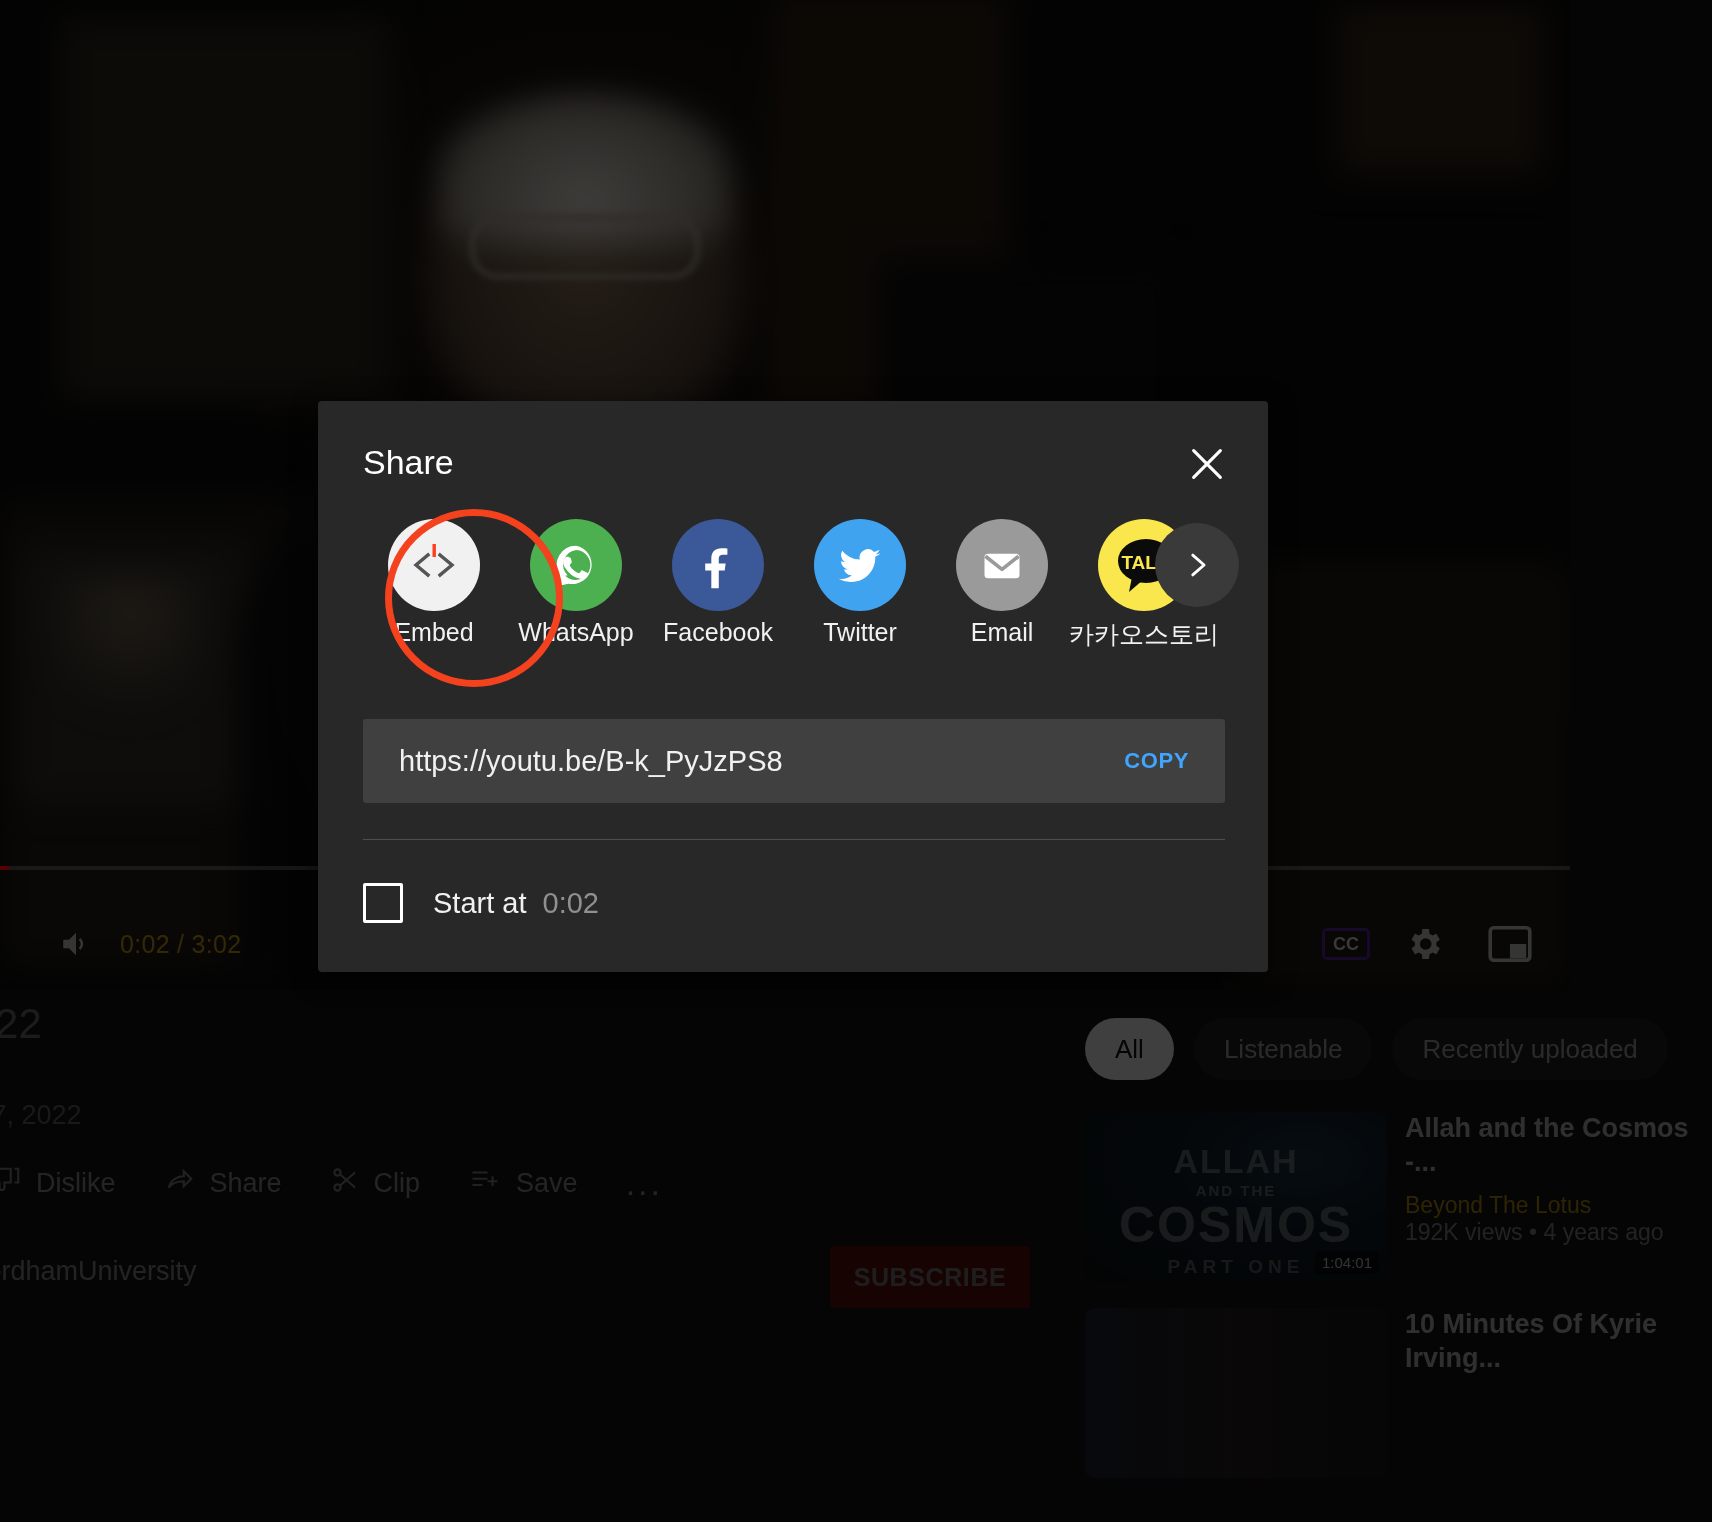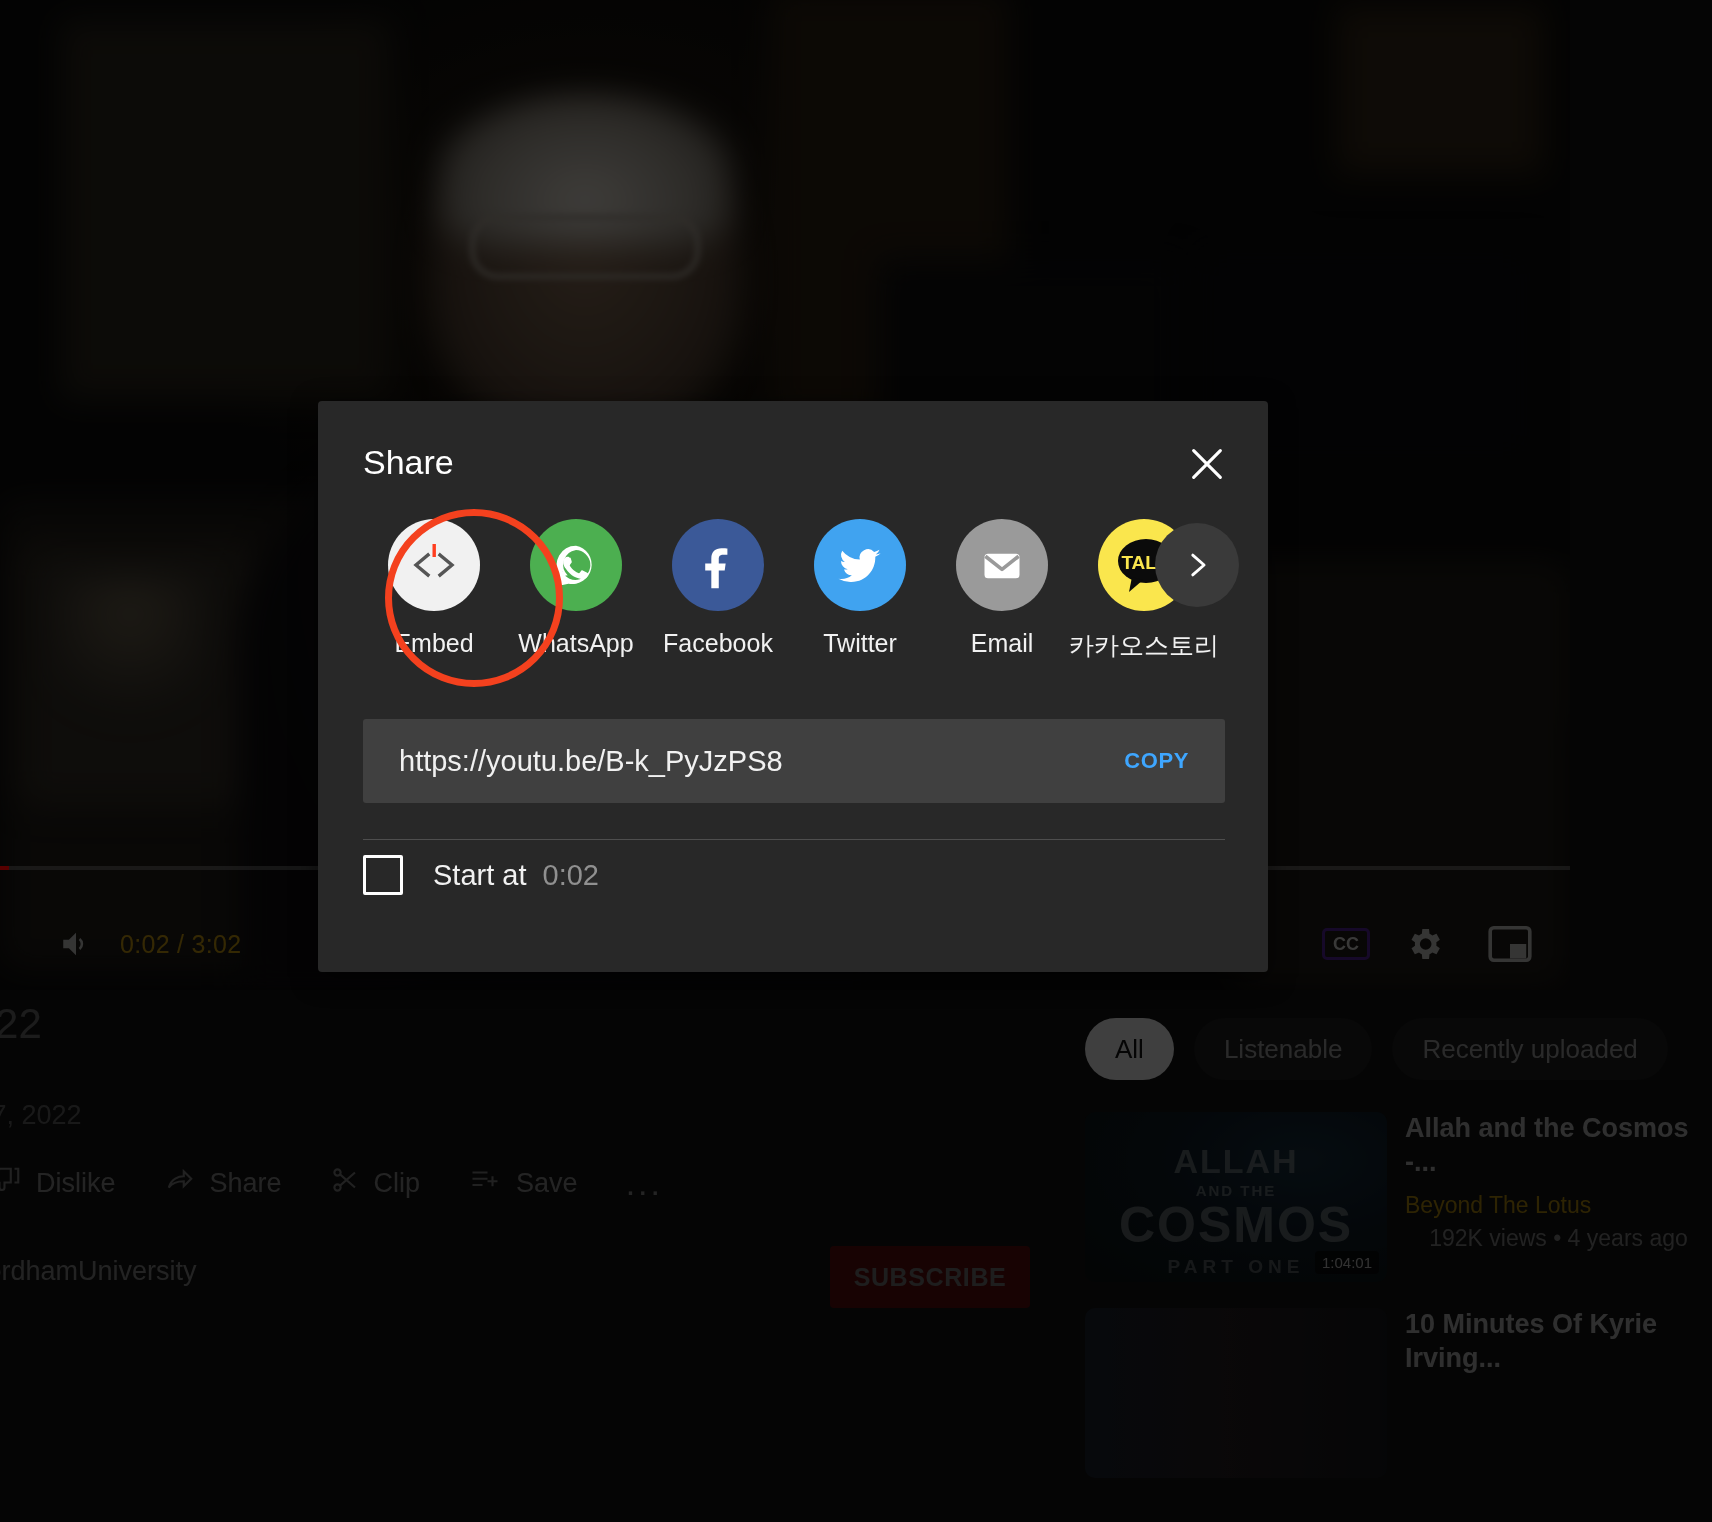--- a/index.html
+++ b/index.html
@@ -100,21 +100,21 @@
     color: rgba(215,225,225,.55); font-weight: bold; letter-spacing: 2px; line-height: 1;
   }
   .t1 { font-size: 34px; } .t2 { font-size: 15px; margin-top: 5px; } .t3 { font-size: 50px; margin-top: 2px; }
   .thumb-part { position: absolute; left: 0; bottom: 4px; width: 100%; text-align: center;
     font-size: 19px; letter-spacing: 5px; color: rgba(210,215,215,.5); font-weight: bold; }
   .dur { position: absolute; right: 8px; bottom: 8px; background: rgba(0,0,0,.8); color: #fff;
     font-size: 15px; padding: 3px 7px; border-radius: 4px; font-weight: 500; }
   .rec-meta { flex: 1; min-width: 0; }
   .rec-title { font-size: 27px; color: #f1f1f1; font-weight: 600; line-height: 1.25; }
   .rec-sub { font-size: 23px; color: #eab308; margin-top: 12px; }
-  .rec-stats { font-size: 23px; color: #aaa; margin-top: 6px; text-align: center; }
+  .rec-stats { font-size: 23px; color: #aaa; margin-top: 0; }
   .rec2 { display: flex; gap: 18px; margin-top: 26px; opacity: .55; }
   .thumb2 { position: relative; width: 302px; height: 170px; border-radius: 10px; overflow: hidden; flex: 0 0 auto;
     background: linear-gradient(90deg, #1b2636 0%, #2a1f24 48%, #14161c 100%); }
 
   
   #share-dialog {
     position: absolute; left: 318px; top: 401px; width: 950px; height: 571px;
     background: #282828; border-radius: 4px; box-shadow: 0 6px 26px rgba(0,0,0,.55);
   }
   .dlg-title { position: absolute; left: 45px; top: 42px; font-size: 34px; color: #ffffff; font-weight: 400; }
@@ -125,41 +125,41 @@
 
   .targets { position: absolute; left: 45px; top: 118px; width: 862px; height: 170px; }
   .target-list { display: flex; gap: 0; }
   .target {
     width: 142px; display: flex; flex-direction: column; align-items: center; cursor: pointer;
   }
   .t-circle {
     width: 92px; height: 92px; border-radius: 50%; display: flex; align-items: center; justify-content: center;
     overflow: hidden; position: relative;
   }
-  .t-label { margin-top: 18px; font-size: 25px; color: #f1f1f1; white-space: nowrap; }
+  .t-label { margin-top: 7px; font-size: 25px; color: #f1f1f1; white-space: nowrap; }
   .next-btn {
     position: absolute; right: -14px; top: 4px; width: 84px; height: 84px; border-radius: 50%;
     background: #3a3a3a; display: flex; align-items: center; justify-content: center; cursor: pointer;
   }
   
   .highlight-ring {
     position: absolute; left: 22px; top: -10px; width: 178px; height: 178px;
     border: 7px solid #f4411e; border-radius: 50%; pointer-events: none;
   }
 
   .url-box {
     position: absolute; left: 45px; top: 318px; width: 862px; height: 84px;
     background: #404040; border-radius: 3px; display: flex; align-items: center; padding: 0 36px;
   }
   .url-text { flex: 1; font-size: 29px; color: #f1f1f1; white-space: nowrap; overflow: hidden; }
   .copy-btn { font-size: 22px; color: #3ea6ff; font-weight: 600; letter-spacing: .6px; cursor: pointer; }
 
   .divider { position: absolute; left: 45px; top: 438px; width: 862px; height: 1px; background: rgba(255,255,255,.18); }
 
-  .startat-row { position: absolute; left: 45px; top: 454px; display: flex; align-items: center; gap: 30px; }
+  .startat-row { position: absolute; left: 45px; top: 482px; display: flex; align-items: center; gap: 30px; }
   .checkbox { width: 40px; height: 40px; border: 3px solid #ffffff; border-radius: 2px; cursor: pointer; }
   .startat-label { font-size: 29px; color: #f1f1f1; }
   .startat-time { font-size: 29px; color: #909090; margin-left: -14px; }
 </style>
 </head>
 <body>
 
 <div id="root">
 
   <div id="player">

